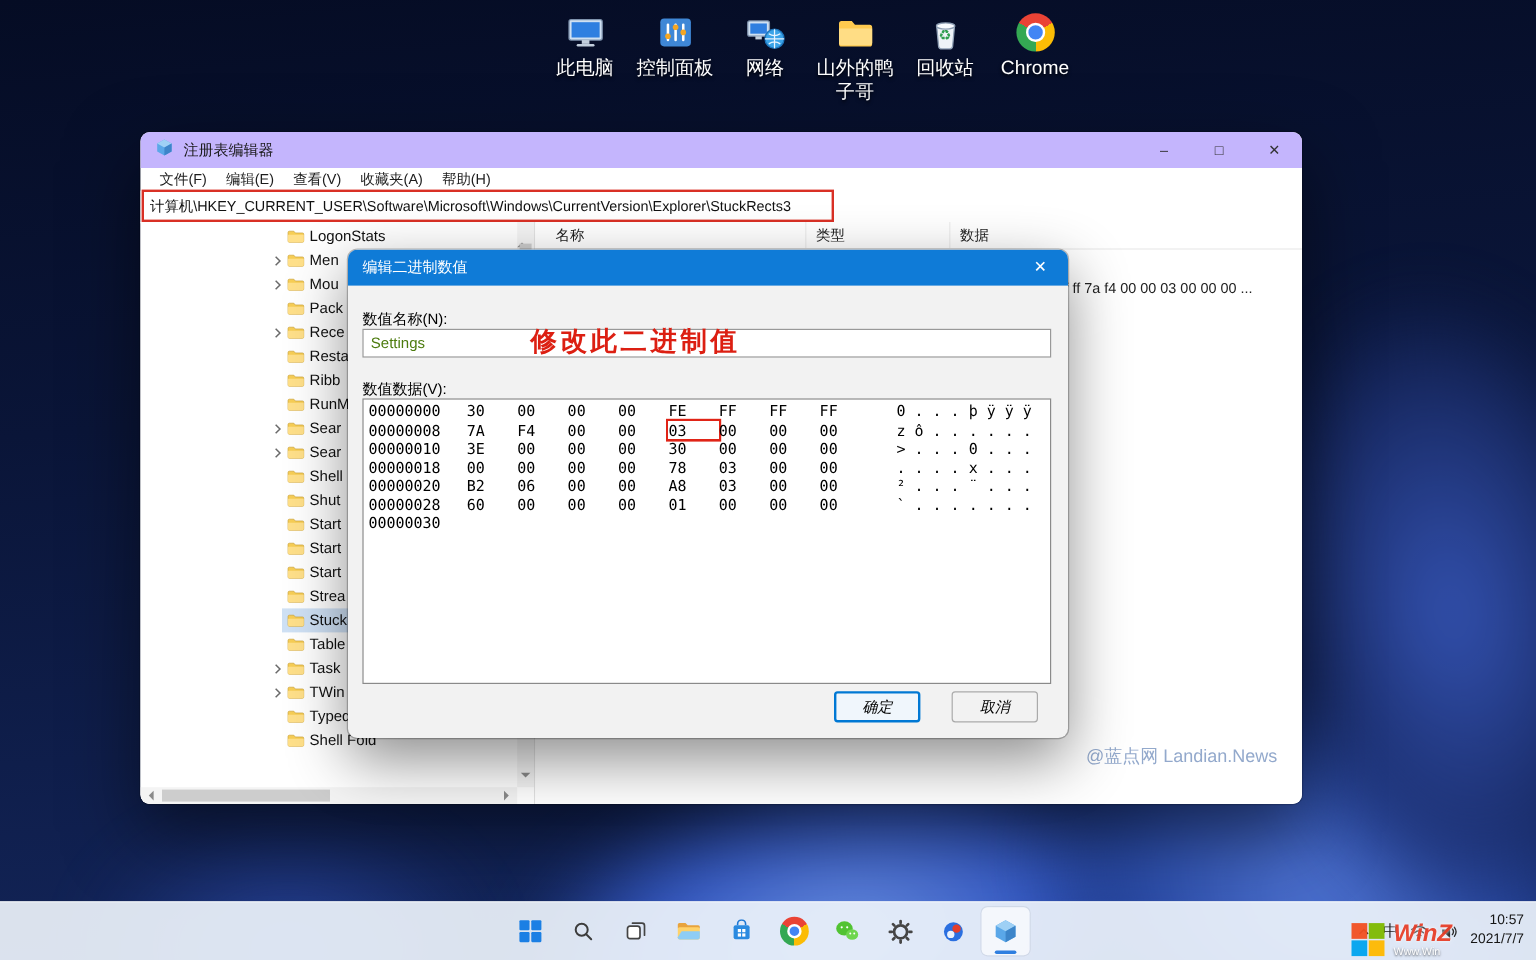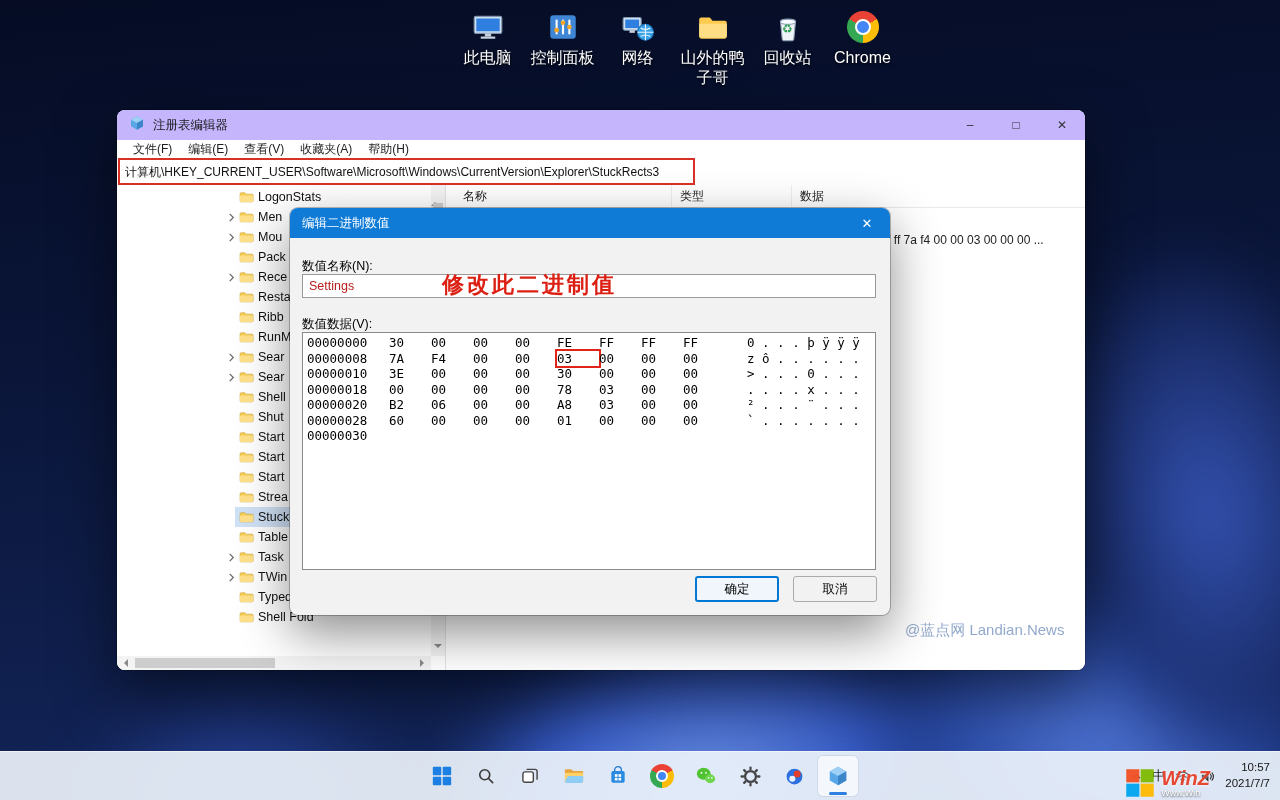--- a/index.html
+++ b/index.html
@@ -63,30 +63,30 @@
   .landian{position:absolute;left:905px;top:621px;font-size:15px;color:#93a9cc;z-index:20;}
   
   .dialog{position:absolute;left:290px;top:208px;width:600px;height:407px;background:#f2f2f2;border-radius:8px;
           box-shadow:0 18px 50px rgba(0,0,0,.45),0 0 0 1px rgba(0,0,0,.25);overflow:hidden;z-index:50;}
   .dlg-title{height:30px;background:#0f7bd7;color:#fff;display:flex;align-items:center;padding-left:12px;font-size:12.5px;}
   .dlg-close{margin-left:auto;width:46px;height:100%;display:flex;align-items:center;justify-content:center;font-size:13px;}
   .dlg-lbl{position:absolute;left:12px;font-size:12.5px;color:#000;}
   .lbl-name{top:50px;}
   .lbl-data{top:108px;}
   .name-field{position:absolute;left:12px;top:66px;width:574px;height:24px;background:#fff;border:1px solid #999;box-sizing:border-box;
-              display:flex;align-items:center;padding-left:6px;font-size:12.5px;color:#b91c1c;text-align:right;}
+              display:flex;align-items:center;padding-left:6px;font-size:12.5px;color:#4d7c0f;text-align:right;}
   .red-hint{position:absolute;left:152px;top:62px;font-size:22px;font-weight:bold;color:#dc1f12;letter-spacing:3px;z-index:5;pointer-events:none;}
   .hexbox{position:absolute;left:12px;top:124px;width:574px;height:238px;background:#fff;border:1px solid #8a8a8a;box-sizing:border-box;
           font-family:"DejaVu Sans Mono","Liberation Mono",monospace;font-size:12.5px;line-height:15.5px;color:#000;padding:2px 0 0 4px;overflow:hidden;}
   .hex-row{white-space:nowrap;}
   .hx-off{display:inline-block;width:82px;}
   .hx-b{display:inline-block;width:42px;}
   .hx-b.hl{box-shadow:0 0 0 2px #e02417;}
   .hx-a{display:inline-block;margin-left:22px;white-space:pre;}
-  .dlg-btn{position:absolute;width:84px;height:26px;font-size:12.5px;font-family:inherit;color:#000;border-radius:3px;}
+  .dlg-btn{position:absolute;width:72px;height:26px;font-size:12.5px;font-family:inherit;color:#000;border-radius:3px;font-style:italic;}
   .btn-ok{left:405px;top:368px;background:#f0f6fc;border:2px solid #0078d4;}
   .btn-cancel{left:503px;top:368px;background:#f2f2f2;border:1px solid #aaa;}
   
   .taskbar{position:absolute;left:0;right:0;bottom:0;height:48px;background:rgba(237,243,251,.92);
            border-top:1px solid rgba(255,255,255,.5);z-index:60;}
   .tb-center{position:absolute;left:50%;top:4px;transform:translateX(-50%);display:flex;gap:4px;}
   .tbtn{width:40px;height:40px;border-radius:5px;display:flex;align-items:center;justify-content:center;position:relative;}
   .tbtn.active{background:rgba(255,255,255,.65);box-shadow:0 0 0 1px rgba(0,0,0,.06);}
   .tbtn.active::after{content:"";position:absolute;bottom:1px;left:11px;width:18px;height:3px;border-radius:2px;background:#2f7fe0;}
   .tray{position:absolute;right:10px;top:0;height:48px;display:flex;align-items:center;gap:10px;}

